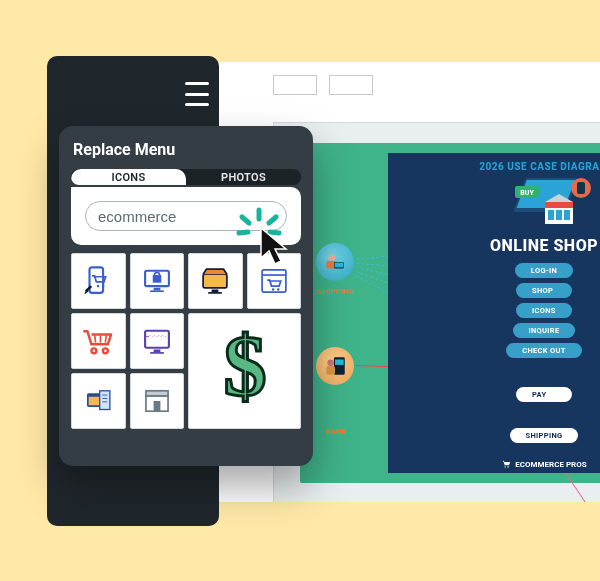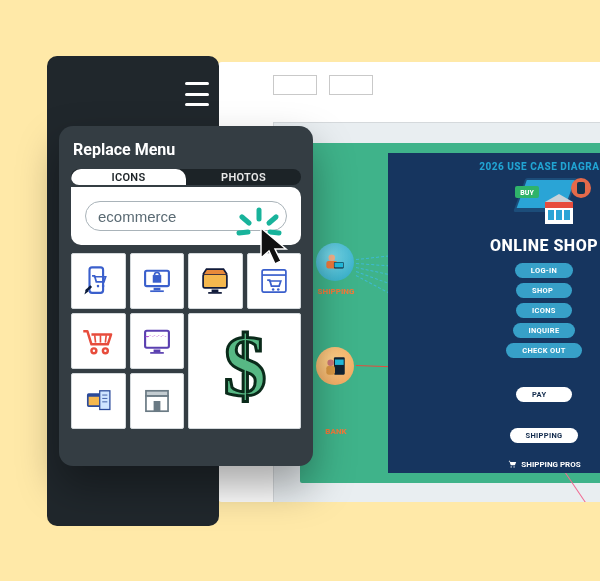--- a/index.html
+++ b/index.html
@@ -235,21 +235,21 @@
           <div class="pill">CHECK OUT</div>
           <div class="pill white" style="margin-top:24px;">PAY</div>
           <div class="pill white" style="margin-top:21px;">SHIPPING</div>
         </div>
         <div class="poster-footer">
           <svg width="10" height="10" viewBox="0 0 24 24">
               <path fill="#fff" d="M7 4h-2l-1 2h2l3 9h10l3-8H8"></path>
               <circle cx="10" cy="19" r="1.6" fill="#fff"></circle>
               <circle cx="17" cy="19" r="1.6" fill="#fff"></circle>
             </svg>
-          <span>SHIPPING PROS</span>
+          <span>ECOMMERCE PROS</span>
         </div>
       </div>
     </div>
   </div>
 </div>
 
 <div class="sidebar">
   <div class="hamburger">
       <span></span>
       <span></span>

